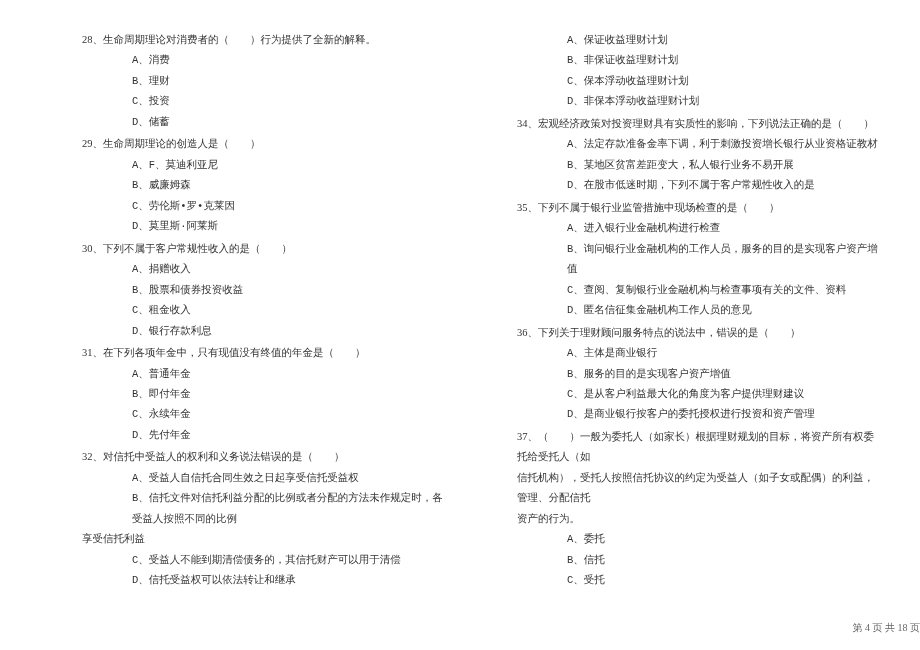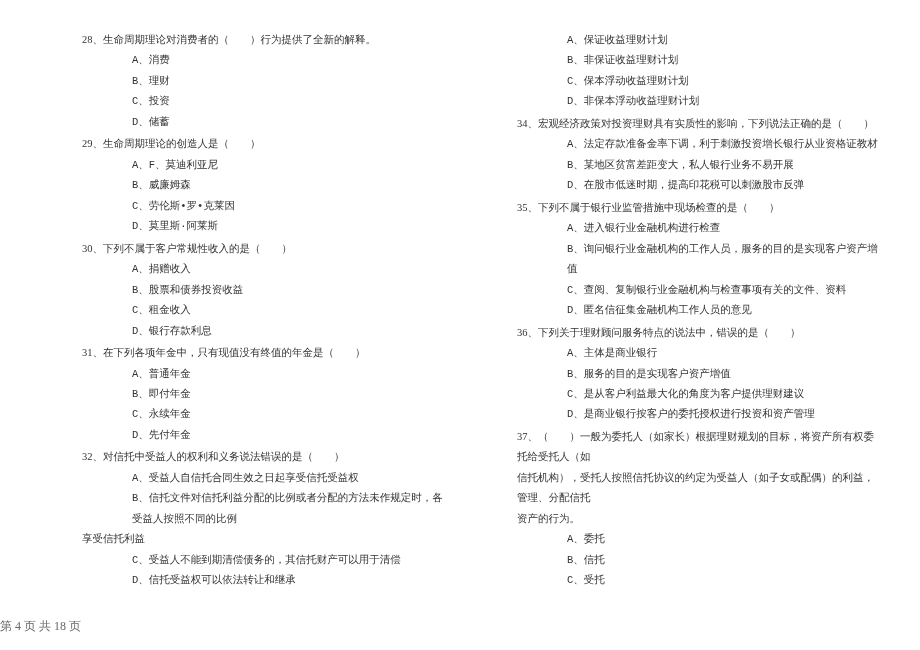--- a/index.html
+++ b/index.html
@@ -39,22 +39,22 @@
       font-family: Liberation Mono, monospace;
     }
     .continuation {
       display: block;
     }
     .footer {
       position: absolute;
       bottom: 15px;
       left: 0;
       right: 0;
-      text-align: left;
-      font-size: 12px;
+      text-align: right;
+      font-size: 10px;
       color: #666;
     }
   </style>
 </head>
 <body>
 
 <div class="page">
   <div class="column">
     <div class="question">
       <span class="q-text">28、生命周期理论对消费者的（　　）行为提供了全新的解释。</span>
@@ -98,21 +98,21 @@
     <div class="question">
       <span class="option">A、保证收益理财计划</span>
       <span class="option">B、非保证收益理财计划</span>
       <span class="option">C、保本浮动收益理财计划</span>
       <span class="option">D、非保本浮动收益理财计划</span>
     </div>
     <div class="question">
       <span class="q-text">34、宏观经济政策对投资理财具有实质性的影响，下列说法正确的是（　　）</span>
       <span class="option">A、法定存款准备金率下调，利于刺激投资增长银行从业资格证教材</span>
       <span class="option">B、某地区贫富差距变大，私人银行业务不易开展</span>
-      <span class="option">D、在股市低迷时期，提高印花税可以刺激股市反弹</span>
+      <span class="option">D、在股市低迷时期，下列不属于客户常规性收入的是</span>
     </div>
     <div class="question">
       <span class="q-text">35、下列不属于银行业监管措施中现场检查的是（　　）</span>
       <span class="option">A、进入银行业金融机构进行检查</span>
       <span class="option">B、询问银行业金融机构的工作人员，服务的目的是实现客户资产增值</span>
       <span class="option">C、查阅、复制银行业金融机构与检查事项有关的文件、资料</span>
       <span class="option">D、匿名信征集金融机构工作人员的意见</span>
     </div>
     <div class="question">
       <span class="q-text">36、下列关于理财顾问服务特点的说法中，错误的是（　　）</span>

